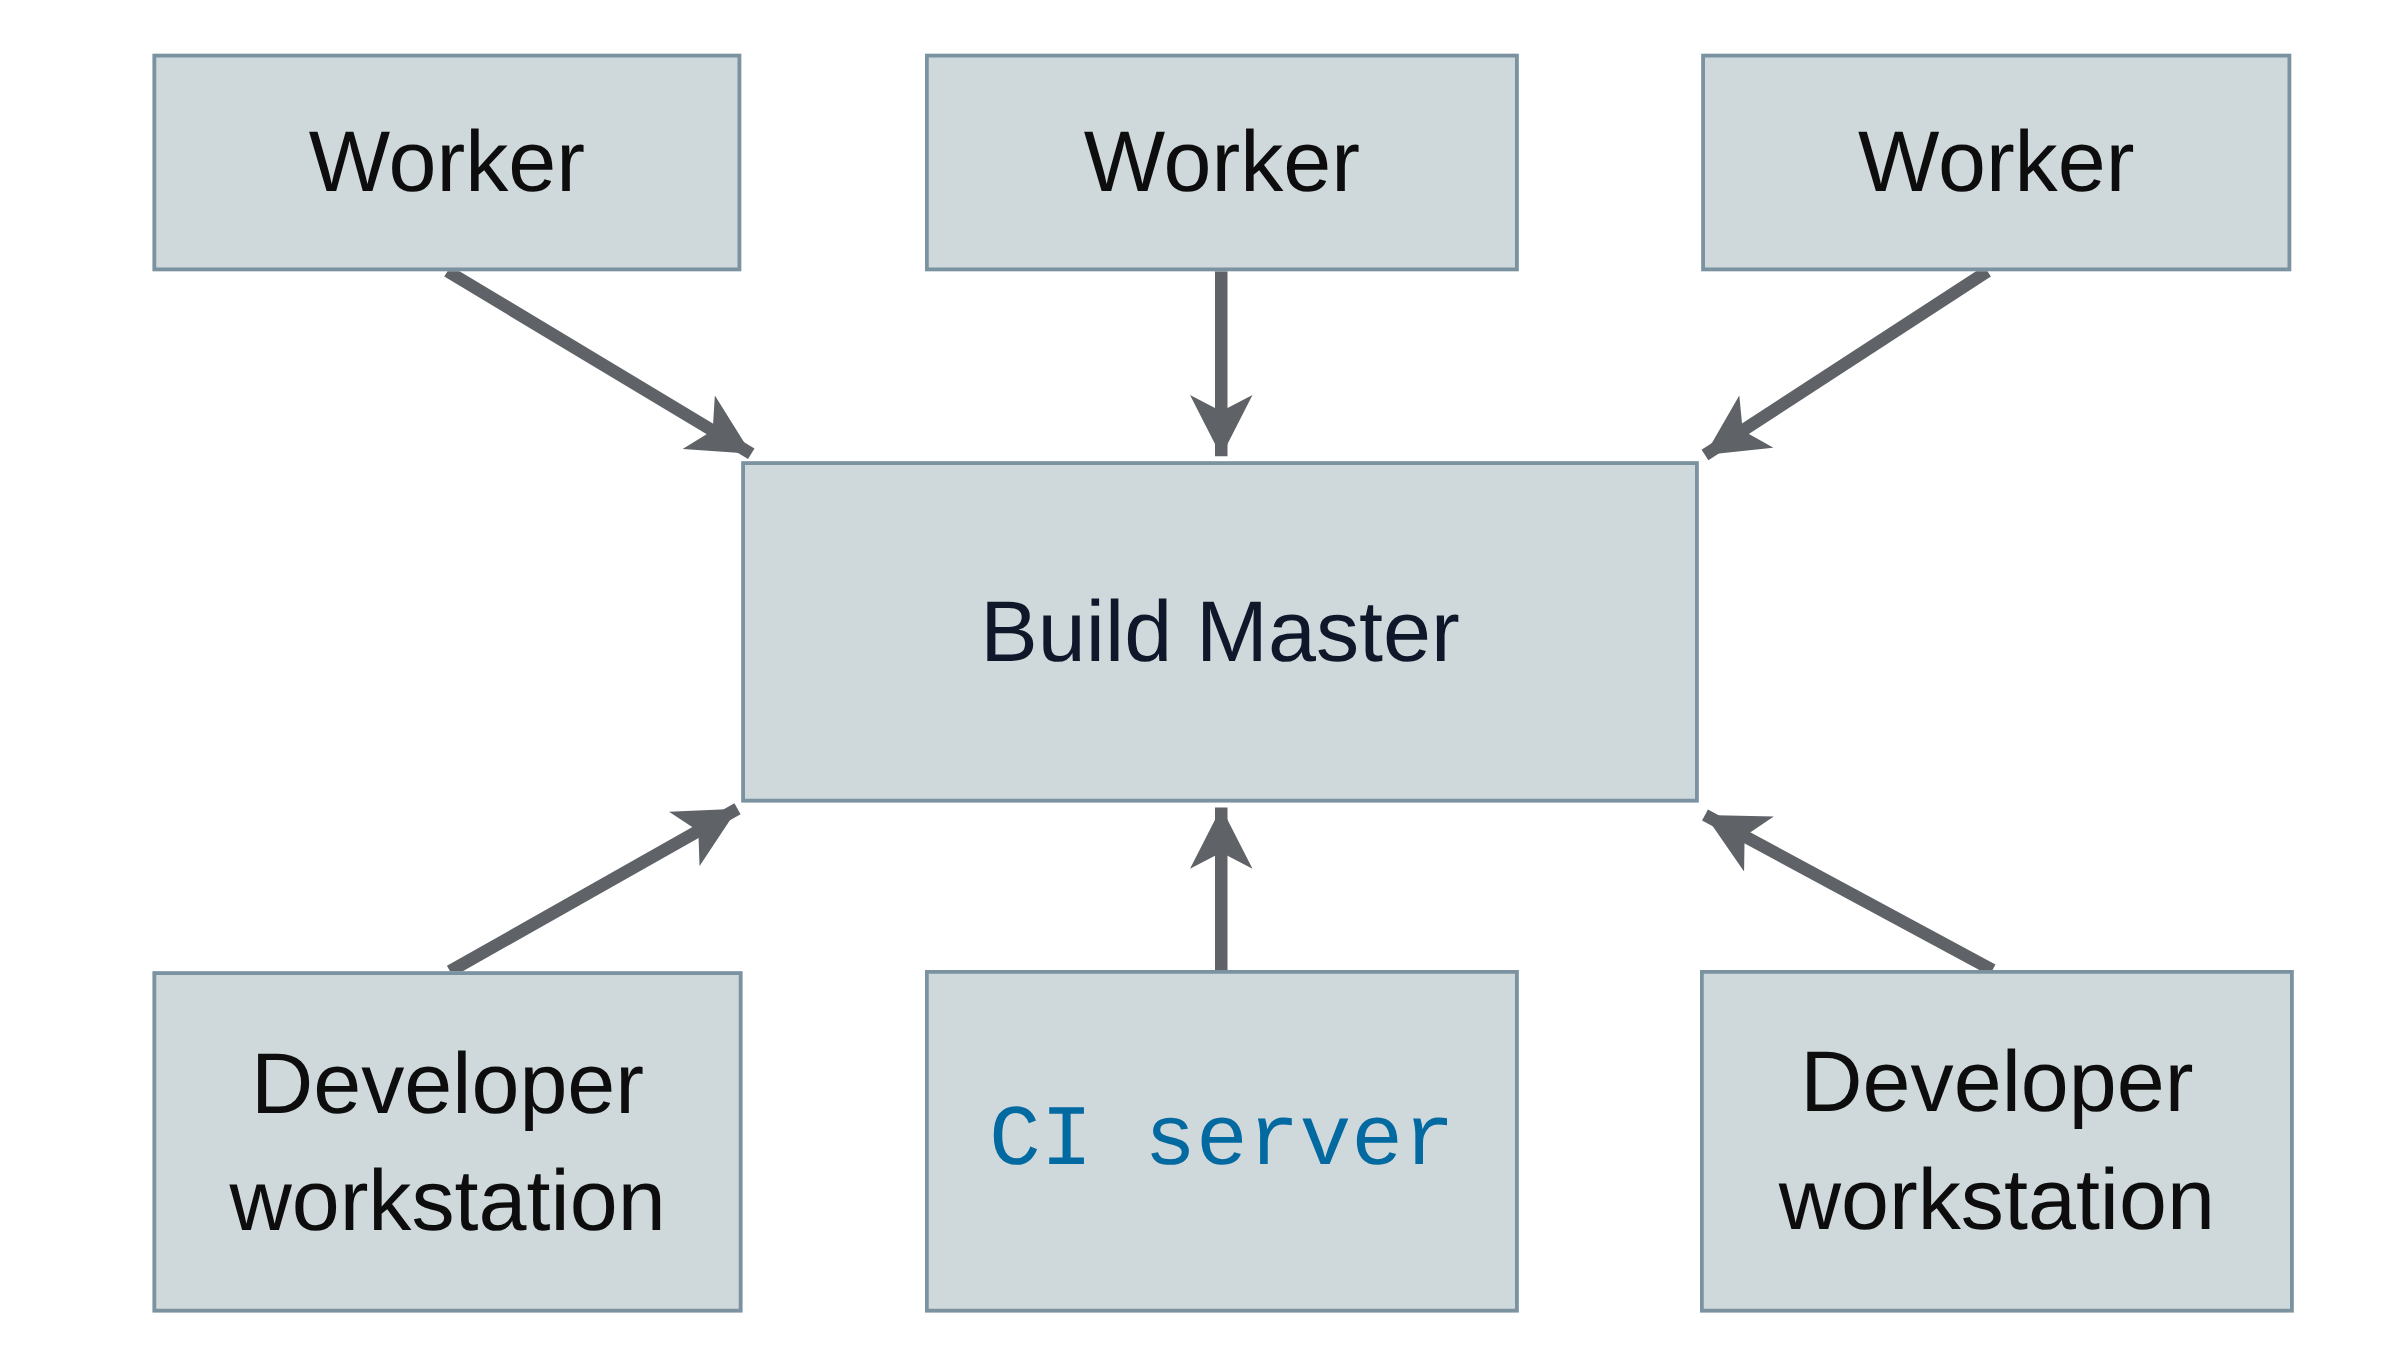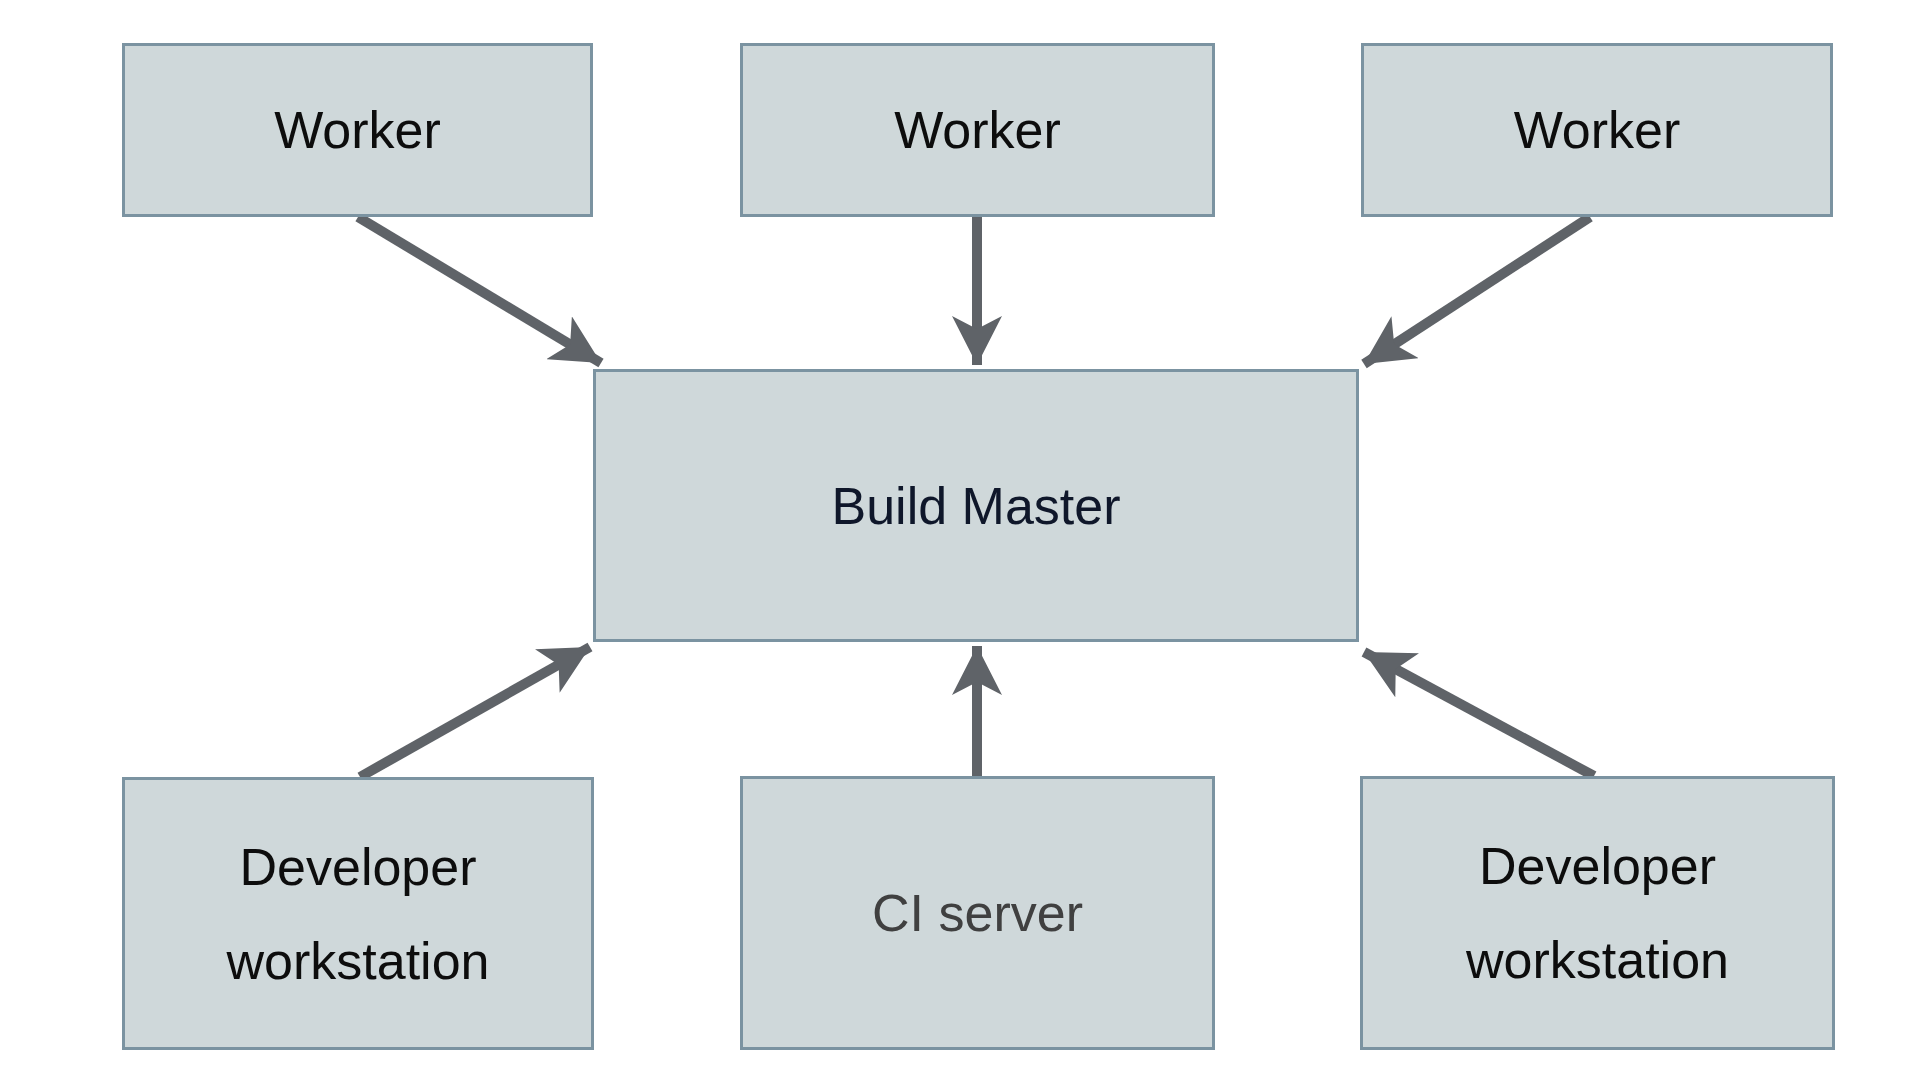--- a/index.html
+++ b/index.html
@@ -34,21 +34,21 @@
     position: absolute;
     box-sizing: border-box;
     border: 3px solid #7b93a1; 
     background: #cfd8da;       
     display: flex;
     align-items: center;
     justify-content: center;
     text-align: center;
   }
   .node-label {
-    font-size: 52px;
+    font-size: 69px;
     line-height: 94px;
     color: #0d0d0d;
     letter-spacing: 0;
     padding: 0 10px;
   }
 </style>
 </head>
 <body style="background: rgb(255, 255, 255);">
 
 <div class="canvas">
@@ -81,20 +81,20 @@
 
   <div class="node" style="left: 593px; top: 369px; width: 766px; height: 273px; background: rgb(207, 216, 218); border-color: rgb(123, 147, 161);">
     <span class="node-label" style="color: #0f172a;">Build Master</span>
   </div>
 
   <div class="node" style="left: 122px; top: 777px; width: 472px; height: 273px; background: rgb(207, 216, 218); border-color: rgb(123, 147, 161);">
     <span class="node-label" style="color: rgb(13, 13, 13);">Developer workstation</span>
   </div>
 
   <div class="node" style="left: 740px; top: 776px; width: 475px; height: 274px; background: rgb(207, 216, 218); border-color: rgb(123, 147, 161);">
-    <span class="node-label" style="color: #404040;">CI server</span>
+    <span class="node-label" style="color: #0369a1; font-family: Liberation Mono, monospace;">CI server</span>
   </div>
 
   <div class="node" style="left: 1360px; top: 776px; width: 475px; height: 274px; background: rgb(207, 216, 218); border-color: rgb(123, 147, 161);">
     <span class="node-label" style="color: rgb(13, 13, 13);">Developer workstation</span>
   </div>
 
 </div>
 
 </body></html>

